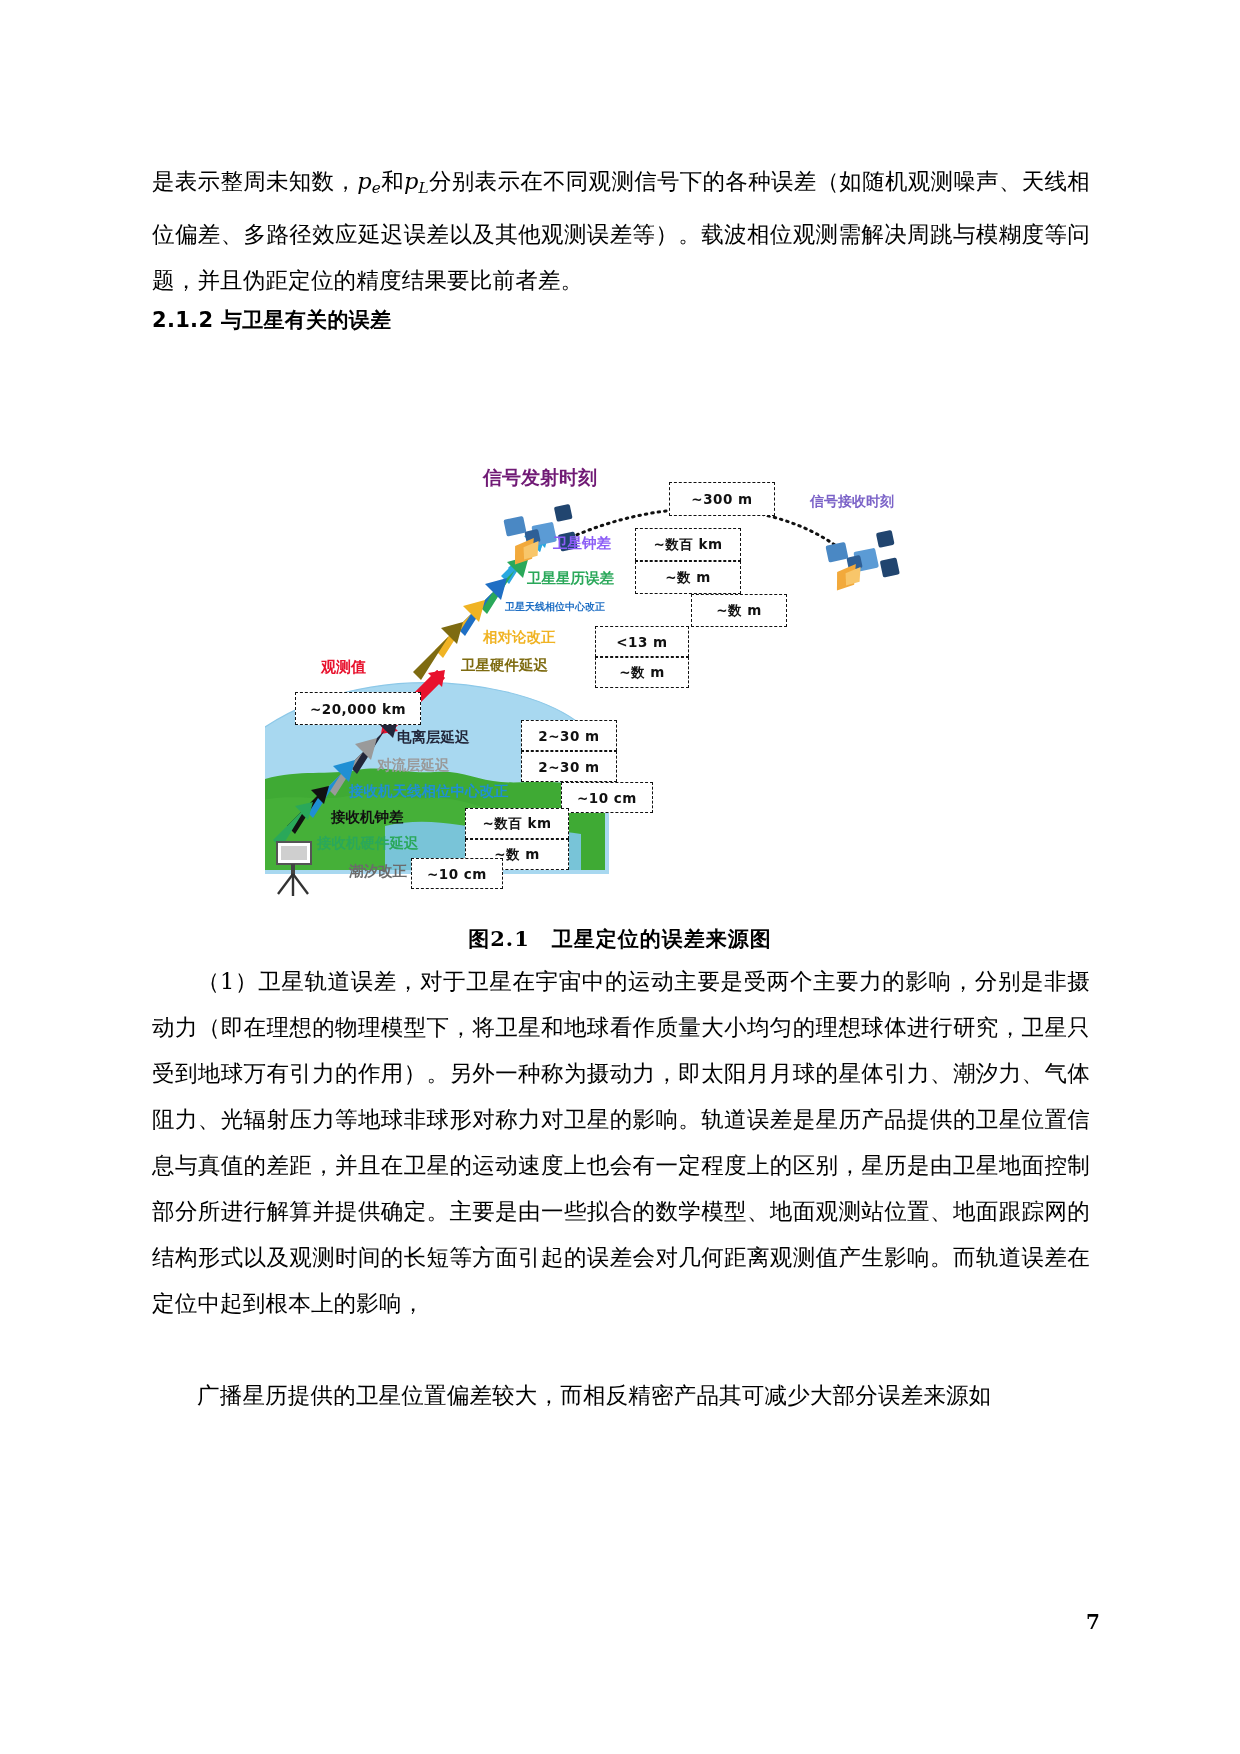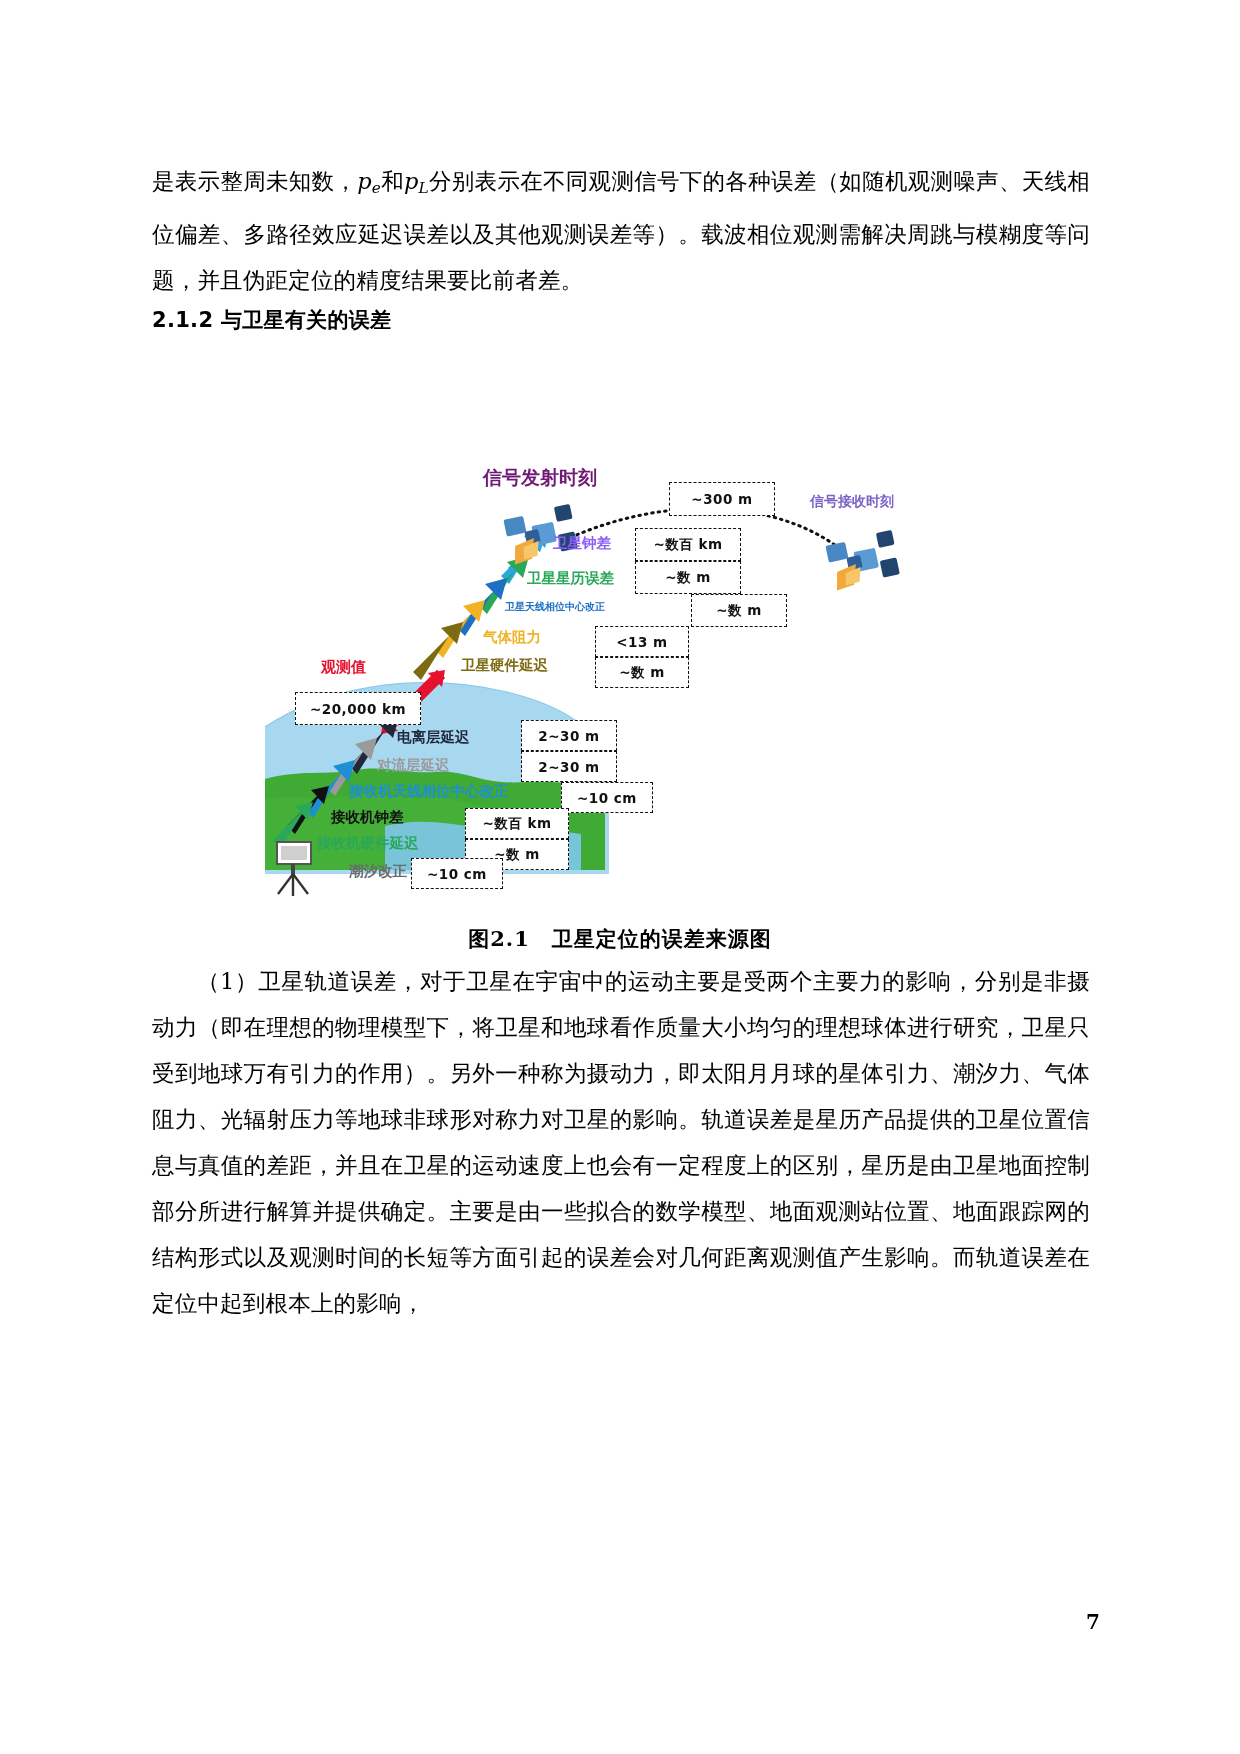--- a/index.html
+++ b/index.html
@@ -174,21 +174,21 @@
     <div class="fg-txt" style="left:218px;top:38px;color:#701a75;font-size:19px;">信号发射时刻</div>
 
     <div class="fg-txt" style="left:545px;top:64px;color:#7b63c8;font-size:14px;">信号接收时刻</div>
 
     <div class="fg-txt" style="left:288px;top:106px;color:#8b5cf6;font-size:14.5px;">卫星钟差</div>
 
     <div class="fg-txt" style="left:262px;top:141px;color:#2aa85a;font-size:14.5px;">卫星星历误差</div>
 
     <div class="fg-txt" style="left:240px;top:172px;color:#1f6fc4;font-size:10px;">卫星天线相位中心改正</div>
 
-    <div class="fg-txt" style="left:218px;top:200px;color:#f0b323;font-size:14.5px;">气体阻力</div>
+    <div class="fg-txt" style="left:218px;top:200px;color:#f0b323;font-size:14.5px;">相对论改正</div>
 
     <div class="fg-txt" style="left:196px;top:228px;color:#7e6b11;font-size:14.5px;">卫星硬件延迟</div>
 
     <div class="fg-txt" style="left:56px;top:230px;color:#e8112d;font-size:15px;">观测值</div>
 
     <div class="fg-txt" style="left:132px;top:300px;color:#22273a;font-size:14.5px;">电离层延迟</div>
 
     <div class="fg-txt" style="left:112px;top:328px;color:#9a9a9a;font-size:14.5px;">对流层延迟</div>
 
     <div class="fg-txt" style="left:84px;top:354px;color:#1f8fd4;font-size:14.5px;">接收机天线相位中心改正</div>
@@ -223,16 +223,17 @@
 
     <div class="fg-box" style="left:200px;top:409px;width:104px;height:31px;">~数 m</div>
 
     <div class="fg-box" style="left:146px;top:428px;width:92px;height:31px;">~10 cm</div>
   </div>
 
   <div class="figcaption" style="left:0;top:925px;">图2.1　卫星定位的误差来源图</div>
 
   <div class="para indent" style="left:152px;top:958px;width:938px;">（1）卫星轨道误差，对于卫星在宇宙中的运动主要是受两个主要力的影响，分别是非摄动力（即在理想的物理模型下，将卫星和地球看作质量大小均匀的理想球体进行研究，卫星只受到地球万有引力的作用）。另外一种称为摄动力，即太阳月月球的星体引力、潮汐力、气体阻力、光辐射压力等地球非球形对称力对卫星的影响。轨道误差是星历产品提供的卫星位置信息与真值的差距，并且在卫星的运动速度上也会有一定程度上的区别，星历是由卫星地面控制部分所进行解算并提供确定。主要是由一些拟合的数学模型、地面观测站位置、地面跟踪网的结构形式以及观测时间的长短等方面引起的误差会对几何距离观测值产生影响。而轨道误差在定位中起到根本上的影响，</div>
 
+  <div class="para indent" style="left:152px;top:1372px;width:938px;">广播星历提供的卫星位置偏差较大，而相反精密产品其可减少大部分误差来源如</div>
 
   <div class="pagenum">7</div>
 
 </div>
 
 </body></html>

